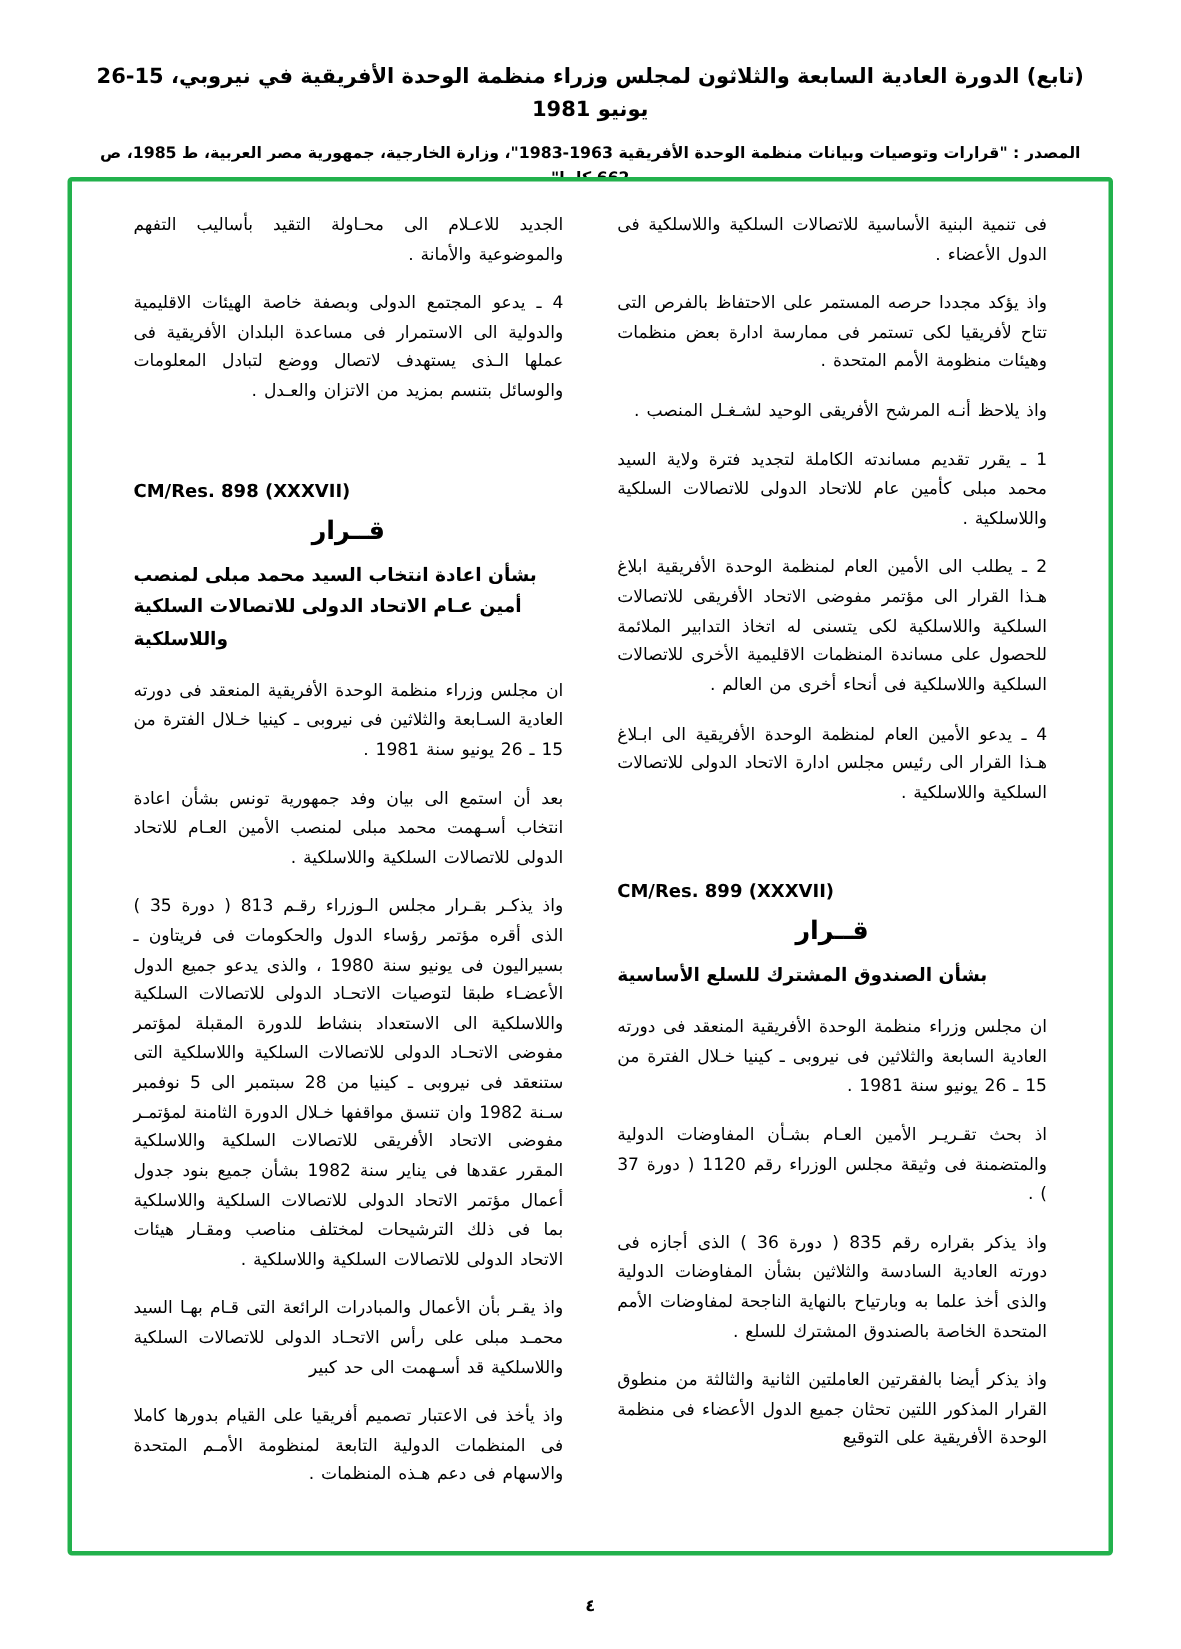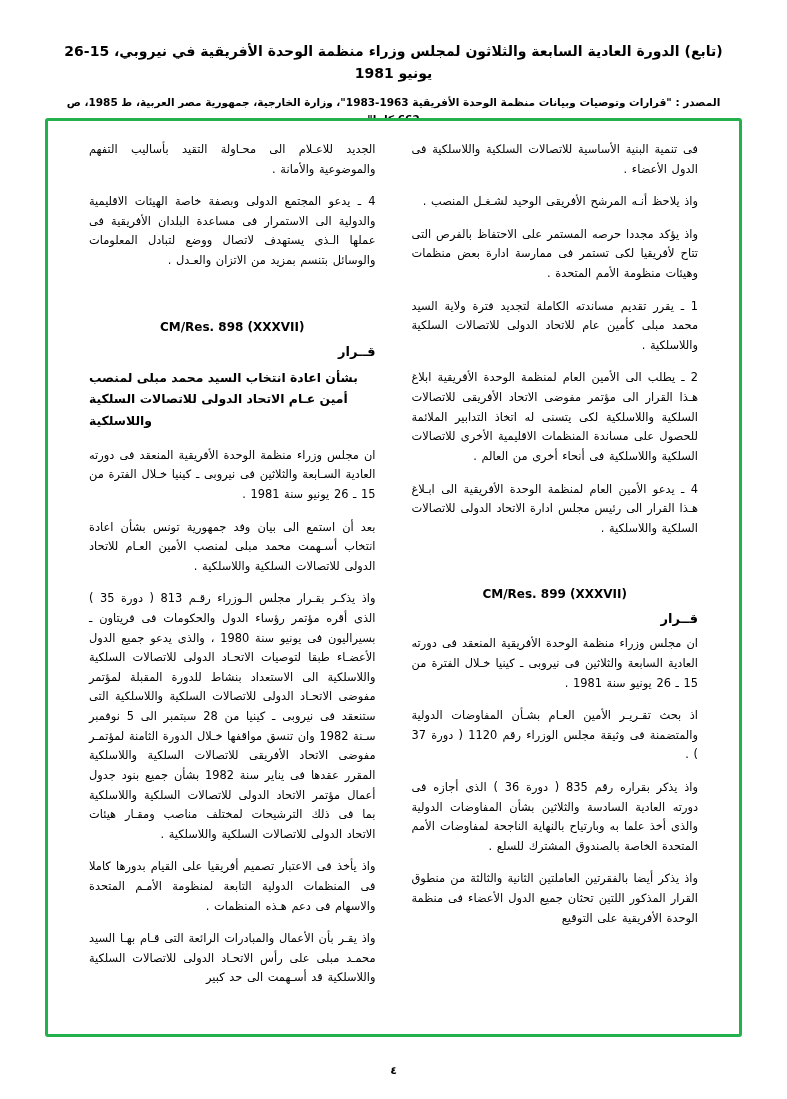--- a/index.html
+++ b/index.html
@@ -76,28 +76,28 @@
     text-justify: inter-word;
     word-spacing: 1px;
   }
   p.para:last-child { margin-bottom: 0; }
 
   .res-code {
     margin: 20px 0 10px 0;
     font-size: 12px;
     font-weight: bold;
     direction: ltr;
-    text-align: center;
+    text-align: left;
     unicode-bidi: embed;
   }
   .res-word {
     margin: 4px 0 8px 0;
-    font-size: 13px;
+    font-size: 17px;
     font-weight: bold;
-    text-align: right;
+    text-align: center;
     letter-spacing: 2px;
   }
   .res-title {
     margin: 0 0 14px 0;
     font-size: 12.4px;
     font-weight: bold;
     text-align: left;
     line-height: 1.75;
   }
   .spacer-md { height: 16px; }
@@ -121,52 +121,53 @@
   <div class="header">
     <div class="header-title">(تابع) الدورة العادية السابعة والثلاثون لمجلس وزراء منظمة الوحدة الأفريقية في نيروبي، 15-26 يونيو 1981</div>
     <div class="header-source">المصدر : "قرارات وتوصيات وبيانات منظمة الوحدة الأفريقية 1963-1983"، وزارة الخارجية، جمهورية مصر العربية، ط 1985، ص 662 كلما"</div>
   </div>
 
   <div class="frame">
     <div class="frame-inner">
 
       <div class="col right">
         <p class="para">فى تنمية البنية الأساسية للاتصالات السلكية واللاسلكية فى الدول الأعضاء .</p>
+        <p class="para">واذ يؤكد مجددا حرصه المستمر على الاحتفاظ بالفرص التى تتاح لأفريقيا لكى تستمر فى ممارسة ادارة بعض منظمات وهيئات منظومة الأمم المتحدة .</p>
         <p class="para">واذ يلاحظ أنـه المرشح الأفريقى الوحيد لشـغـل المنصب .</p>
-        <p class="para">واذ يؤكد مجددا حرصه المستمر على الاحتفاظ بالفرص التى تتاح لأفريقيا لكى تستمر فى ممارسة ادارة بعض منظمات وهيئات منظومة الأمم المتحدة .</p>
         <p class="para">1 ـ يقرر تقديم مساندته الكاملة لتجديد فترة ولاية السيد محمد مبلى كأمين عام للاتحاد الدولى للاتصالات السلكية واللاسلكية .</p>
         <p class="para">2 ـ يطلب الى الأمين العام لمنظمة الوحدة الأفريقية ابلاغ هـذا القرار الى مؤتمر مفوضى الاتحاد الأفريقى للاتصالات السلكية واللاسلكية لكى يتسنى له اتخاذ التدابير الملائمة للحصول على مساندة المنظمات الاقليمية الأخرى للاتصالات السلكية واللاسلكية فى أنحاء أخرى من العالم .</p>
         <p class="para">4 ـ يدعو الأمين العام لمنظمة الوحدة الأفريقية الى ابـلاغ هـذا القرار الى رئيس مجلس ادارة الاتحاد الدولى للاتصالات السلكية واللاسلكية .</p>
 
         <div class="spacer-md"></div>
 
         <div class="res-code">CM/Res. 899 (XXXVII)</div>
         <div class="res-word">قــرار</div>
+        <div class="res-title">بشأن الصندوق المشترك للسلع الأساسية</div>
 
         <p class="para">ان مجلس وزراء منظمة الوحدة الأفريقية المنعقد فى دورته العادية السابعة والثلاثين فى نيروبى ـ كينيا خـلال الفترة من 15 ـ 26 يونيو سنة 1981 .</p>
         <p class="para">اذ بحث تقـريـر الأمين العـام بشـأن المفاوضات الدولية والمتضمنة فى وثيقة مجلس الوزراء رقم 1120 ( دورة 37 ) .</p>
         <p class="para">واذ يذكر بقراره رقم 835 ( دورة 36 ) الذى أجازه فى دورته العادية السادسة والثلاثين بشأن المفاوضات الدولية والذى أخذ علما به وبارتياح بالنهاية الناجحة لمفاوضات الأمم المتحدة الخاصة بالصندوق المشترك للسلع .</p>
         <p class="para">واذ يذكر أيضا بالفقرتين العاملتين الثانية والثالثة من منطوق القرار المذكور اللتين تحثان جميع الدول الأعضاء فى منظمة الوحدة الأفريقية على التوقيع</p>
       </div>
 
       <div class="col left">
         <p class="para">الجديد للاعـلام الى محـاولة التقيد بأساليب التفهم والموضوعية والأمانة .</p>
         <p class="para">4 ـ يدعو المجتمع الدولى وبصفة خاصة الهيئات الاقليمية والدولية الى الاستمرار فى مساعدة البلدان الأفريقية فى عملها الـذى يستهدف لاتصال ووضع لتبادل المعلومات والوسائل بتنسم بمزيد من الاتزان والعـدل .</p>
 
         <div class="spacer-md"></div>
 
         <div class="res-code">CM/Res. 898 (XXXVII)</div>
         <div class="res-word">قــرار</div>
         <div class="res-title">بشأن اعادة انتخاب السيد محمد مبلى لمنصب أمين عـام الاتحاد الدولى للاتصالات السلكية واللاسلكية</div>
 
         <p class="para">ان مجلس وزراء منظمة الوحدة الأفريقية المنعقد فى دورته العادية السـابعة والثلاثين فى نيروبى ـ كينيا خـلال الفترة من 15 ـ 26 يونيو سنة 1981 .</p>
         <p class="para">بعد أن استمع الى بيان وفد جمهورية تونس بشأن اعادة انتخاب أسـهمت محمد مبلى لمنصب الأمين العـام للاتحاد الدولى للاتصالات السلكية واللاسلكية .</p>
         <p class="para">واذ يذكـر بقـرار مجلس الـوزراء رقـم 813 ( دورة 35 ) الذى أقره مؤتمر رؤساء الدول والحكومات فى فريتاون ـ بسيراليون فى يونيو سنة 1980 ، والذى يدعو جميع الدول الأعضـاء طبقا لتوصيات الاتحـاد الدولى للاتصالات السلكية واللاسلكية الى الاستعداد بنشاط للدورة المقبلة لمؤتمر مفوضى الاتحـاد الدولى للاتصالات السلكية واللاسلكية التى ستنعقد فى نيروبى ـ كينيا من 28 سبتمبر الى 5 نوفمبر سـنة 1982 وان تنسق مواقفها خـلال الدورة الثامنة لمؤتمـر مفوضى الاتحاد الأفريقى للاتصالات السلكية واللاسلكية المقرر عقدها فى يناير سنة 1982 بشأن جميع بنود جدول أعمال مؤتمر الاتحاد الدولى للاتصالات السلكية واللاسلكية بما فى ذلك الترشيحات لمختلف مناصب ومقـار هيئات الاتحاد الدولى للاتصالات السلكية واللاسلكية .</p>
+        <p class="para">واذ يقـر بأن الأعمال والمبادرات الرائعة التى قـام بهـا السيد محمـد مبلى على رأس الاتحـاد الدولى للاتصالات السلكية واللاسلكية قد أسـهمت الى حد كبير</p>
         <p class="para">واذ يأخذ فى الاعتبار تصميم أفريقيا على القيام بدورها كاملا فى المنظمات الدولية التابعة لمنظومة الأمـم المتحدة والاسهام فى دعم هـذه المنظمات .</p>
-        <p class="para">واذ يقـر بأن الأعمال والمبادرات الرائعة التى قـام بهـا السيد محمـد مبلى على رأس الاتحـاد الدولى للاتصالات السلكية واللاسلكية قد أسـهمت الى حد كبير</p>
       </div>
 
     </div>
   </div>
 
   <div class="footer">٤</div>
 
 </div>
 
 </body></html>

